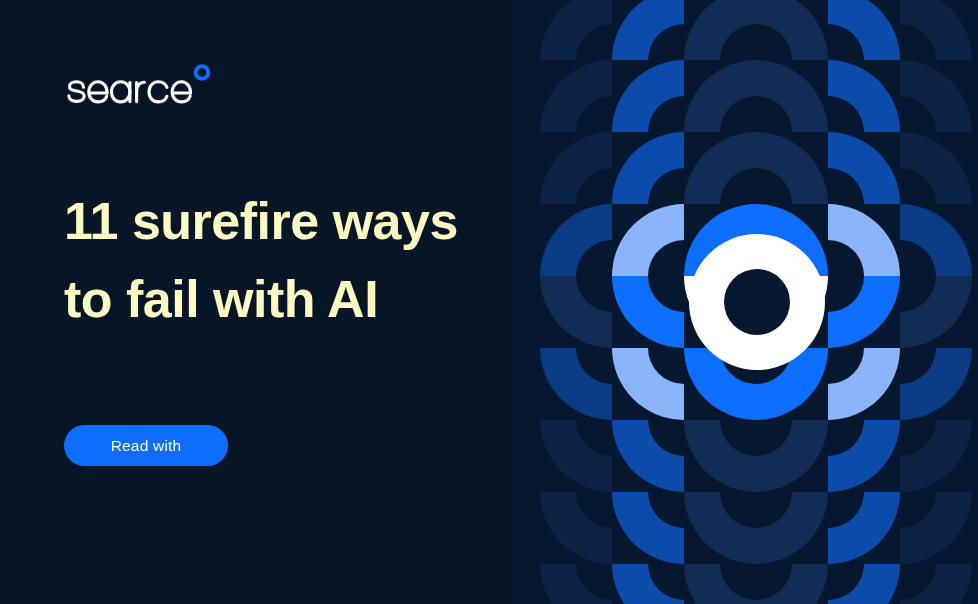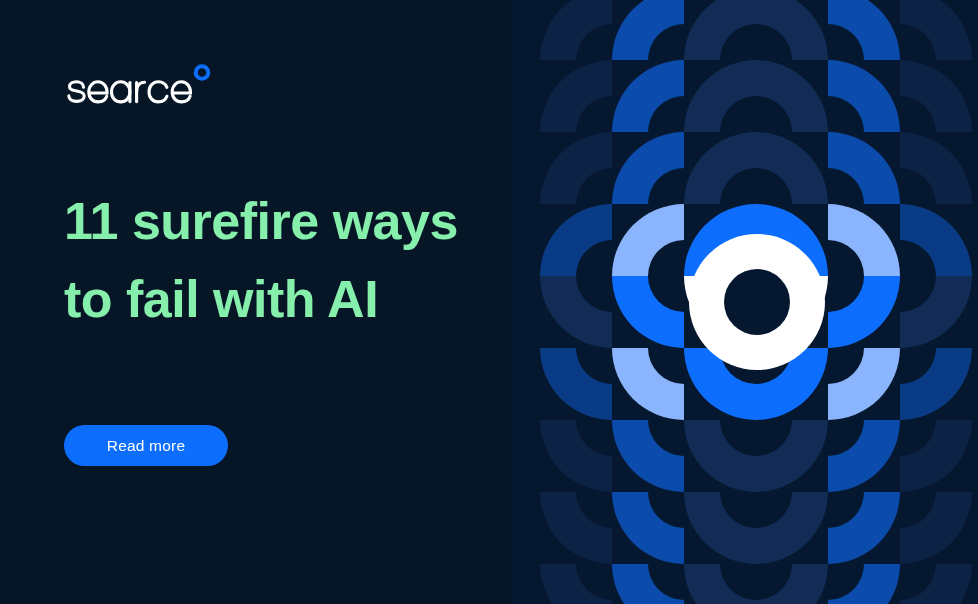--- a/index.html
+++ b/index.html
@@ -273,20 +273,20 @@
 
           <path d="M102.9 36.3c-1.3 3.4-4.5 5.6-8.5 5.6-5.5 0-9.4-4.1-9.4-10.0 0-5.8 3.9-10.1 9.4-10.1 4.0 0 7.2 2.2 8.5 5.6" stroke="#ffffff"></path>
 
           <path d="M108.9 33.0h17.6c0.2-6.3-3.6-11.2-9.1-11.2-5.3 0-9.2 4.3-9.2 10.1 0 5.9 3.9 10.0 9.4 10.0 4.1 0 7.3-2.2 8.5-5.6" stroke="#ffffff"></path>
         </g>
         <circle id="logo-dot" cx="138" cy="12.5" r="6.3" fill="none" stroke="#0d6efd" stroke-width="4"></circle>
       </svg>
 
     </div>
 
-    <h1 id="headline" style="color: #86efac;">11 surefire ways
+    <h1 id="headline" style="color: #fef9c3;">11 surefire ways
 to fail with AI</h1>
 
-    <button id="read-more-button" style="background: rgb(13, 110, 253); color: rgb(255, 255, 255);">Read more</button>
+    <button id="read-more-button" style="background: rgb(13, 110, 253); color: rgb(255, 255, 255);">Read with</button>
 
   </div>
 
 </div>
 
 </body></html>

